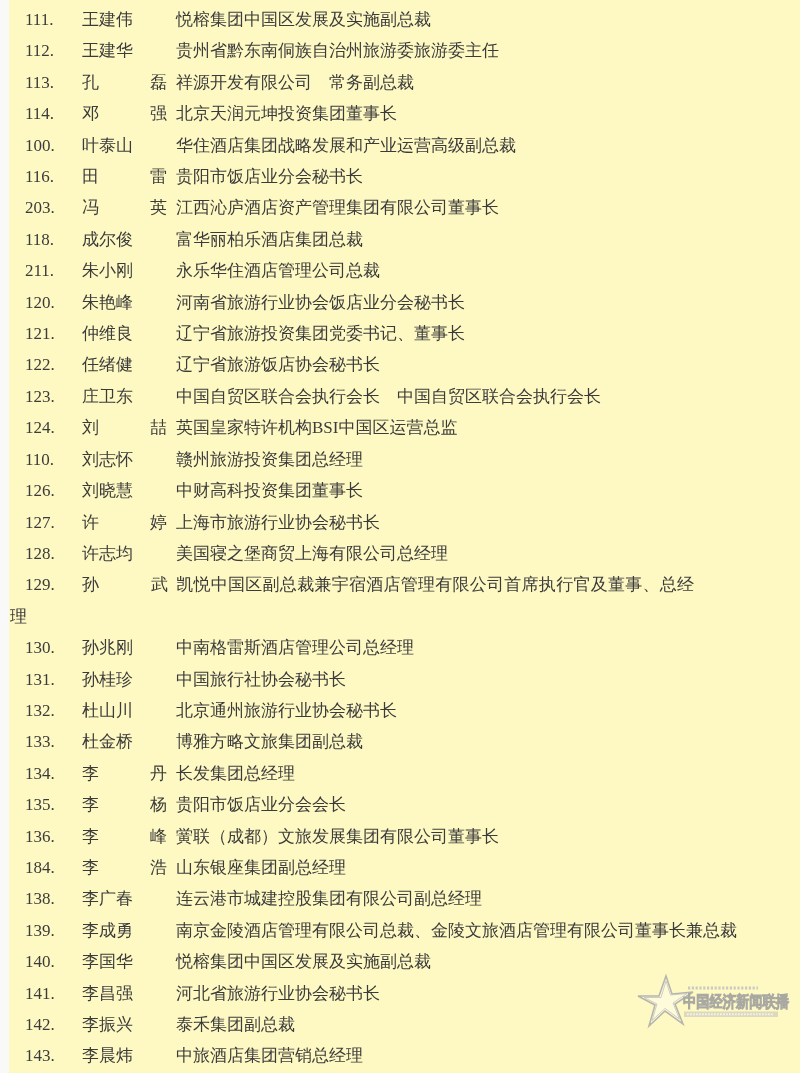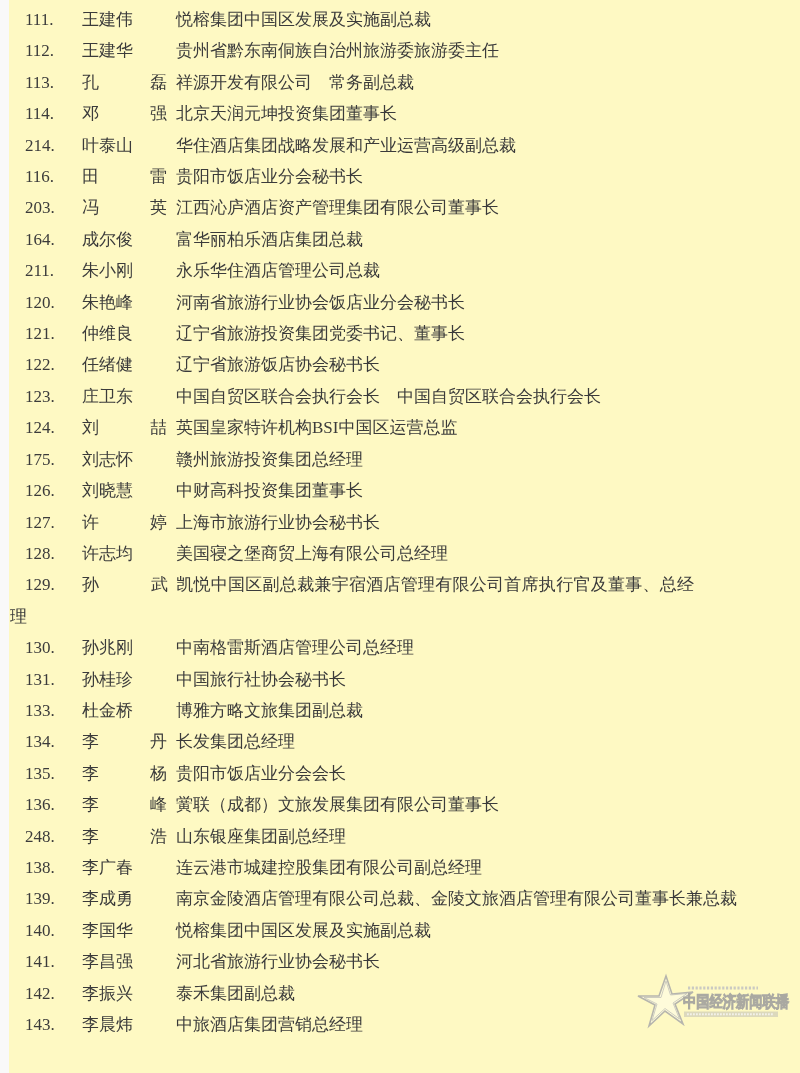--- a/index.html
+++ b/index.html
@@ -69,42 +69,43 @@
 <body>
 
 <div class="page">
   <div class="left-strip"></div>
 
   <div class="list" id="list">
       <div class="row"><span class="num">111.</span><span class="name">王建伟</span><span class="title">悦榕集团中国区发展及实施副总裁</span></div>
       <div class="row"><span class="num">112.</span><span class="name">王建华</span><span class="title">贵州省黔东南侗族自治州旅游委旅游委主任</span></div>
       <div class="row"><span class="num">113.</span><span class="name">孔　　　磊</span><span class="title">祥源开发有限公司　常务副总裁</span></div>
       <div class="row"><span class="num">114.</span><span class="name">邓　　　强</span><span class="title">北京天润元坤投资集团董事长</span></div>
-      <div class="row"><span class="num">214.</span><span class="name">叶泰山</span><span class="title">华住酒店集团战略发展和产业运营高级副总裁</span></div>
+      <div class="row"><span class="num">100.</span><span class="name">叶泰山</span><span class="title">华住酒店集团战略发展和产业运营高级副总裁</span></div>
       <div class="row"><span class="num">116.</span><span class="name">田　　　雷</span><span class="title">贵阳市饭店业分会秘书长</span></div>
       <div class="row"><span class="num">203.</span><span class="name">冯　　　英</span><span class="title">江西沁庐酒店资产管理集团有限公司董事长</span></div>
-      <div class="row"><span class="num">164.</span><span class="name">成尔俊</span><span class="title">富华丽柏乐酒店集团总裁</span></div>
+      <div class="row"><span class="num">118.</span><span class="name">成尔俊</span><span class="title">富华丽柏乐酒店集团总裁</span></div>
       <div class="row"><span class="num">211.</span><span class="name">朱小刚</span><span class="title">永乐华住酒店管理公司总裁</span></div>
       <div class="row"><span class="num">120.</span><span class="name">朱艳峰</span><span class="title">河南省旅游行业协会饭店业分会秘书长</span></div>
       <div class="row"><span class="num">121.</span><span class="name">仲维良</span><span class="title">辽宁省旅游投资集团党委书记、董事长</span></div>
       <div class="row"><span class="num">122.</span><span class="name">任绪健</span><span class="title">辽宁省旅游饭店协会秘书长</span></div>
       <div class="row"><span class="num">123.</span><span class="name">庄卫东</span><span class="title">中国自贸区联合会执行会长　中国自贸区联合会执行会长</span></div>
       <div class="row"><span class="num">124.</span><span class="name">刘　　　喆</span><span class="title">英国皇家特许机构BSI中国区运营总监</span></div>
-      <div class="row"><span class="num">175.</span><span class="name">刘志怀</span><span class="title">赣州旅游投资集团总经理</span></div>
+      <div class="row"><span class="num">110.</span><span class="name">刘志怀</span><span class="title">赣州旅游投资集团总经理</span></div>
       <div class="row"><span class="num">126.</span><span class="name">刘晓慧</span><span class="title">中财高科投资集团董事长</span></div>
       <div class="row"><span class="num">127.</span><span class="name">许　　　婷</span><span class="title">上海市旅游行业协会秘书长</span></div>
       <div class="row"><span class="num">128.</span><span class="name">许志均</span><span class="title">美国寝之堡商贸上海有限公司总经理</span></div>
       <div class="row wrap-justify"><span class="num">129.</span><span class="name">孙　　　武</span><span class="title">凯悦中国区副总裁兼宇宿酒店管理有限公司首席执行官及董事、总经理</span></div>
       <div class="row"><span class="num">130.</span><span class="name">孙兆刚</span><span class="title">中南格雷斯酒店管理公司总经理</span></div>
       <div class="row"><span class="num">131.</span><span class="name">孙桂珍</span><span class="title">中国旅行社协会秘书长</span></div>
+      <div class="row"><span class="num">132.</span><span class="name">杜山川</span><span class="title">北京通州旅游行业协会秘书长</span></div>
       <div class="row"><span class="num">133.</span><span class="name">杜金桥</span><span class="title">博雅方略文旅集团副总裁</span></div>
       <div class="row"><span class="num">134.</span><span class="name">李　　　丹</span><span class="title">长发集团总经理</span></div>
       <div class="row"><span class="num">135.</span><span class="name">李　　　杨</span><span class="title">贵阳市饭店业分会会长</span></div>
       <div class="row"><span class="num">136.</span><span class="name">李　　　峰</span><span class="title">黉联（成都）文旅发展集团有限公司董事长</span></div>
-      <div class="row"><span class="num">248.</span><span class="name">李　　　浩</span><span class="title">山东银座集团副总经理</span></div>
+      <div class="row"><span class="num">184.</span><span class="name">李　　　浩</span><span class="title">山东银座集团副总经理</span></div>
       <div class="row"><span class="num">138.</span><span class="name">李广春</span><span class="title">连云港市城建控股集团有限公司副总经理</span></div>
       <div class="row"><span class="num">139.</span><span class="name">李成勇</span><span class="title">南京金陵酒店管理有限公司总裁、金陵文旅酒店管理有限公司董事长兼总裁</span></div>
       <div class="row"><span class="num">140.</span><span class="name">李国华</span><span class="title">悦榕集团中国区发展及实施副总裁</span></div>
       <div class="row"><span class="num">141.</span><span class="name">李昌强</span><span class="title">河北省旅游行业协会秘书长</span></div>
       <div class="row"><span class="num">142.</span><span class="name">李振兴</span><span class="title">泰禾集团副总裁</span></div>
       <div class="row"><span class="num">143.</span><span class="name">李晨炜</span><span class="title">中旅酒店集团营销总经理</span></div>
     </div>
 
   <div class="watermark">
     <svg width="160" height="60" viewBox="0 0 160 60" xmlns="http://www.w3.org/2000/svg">

